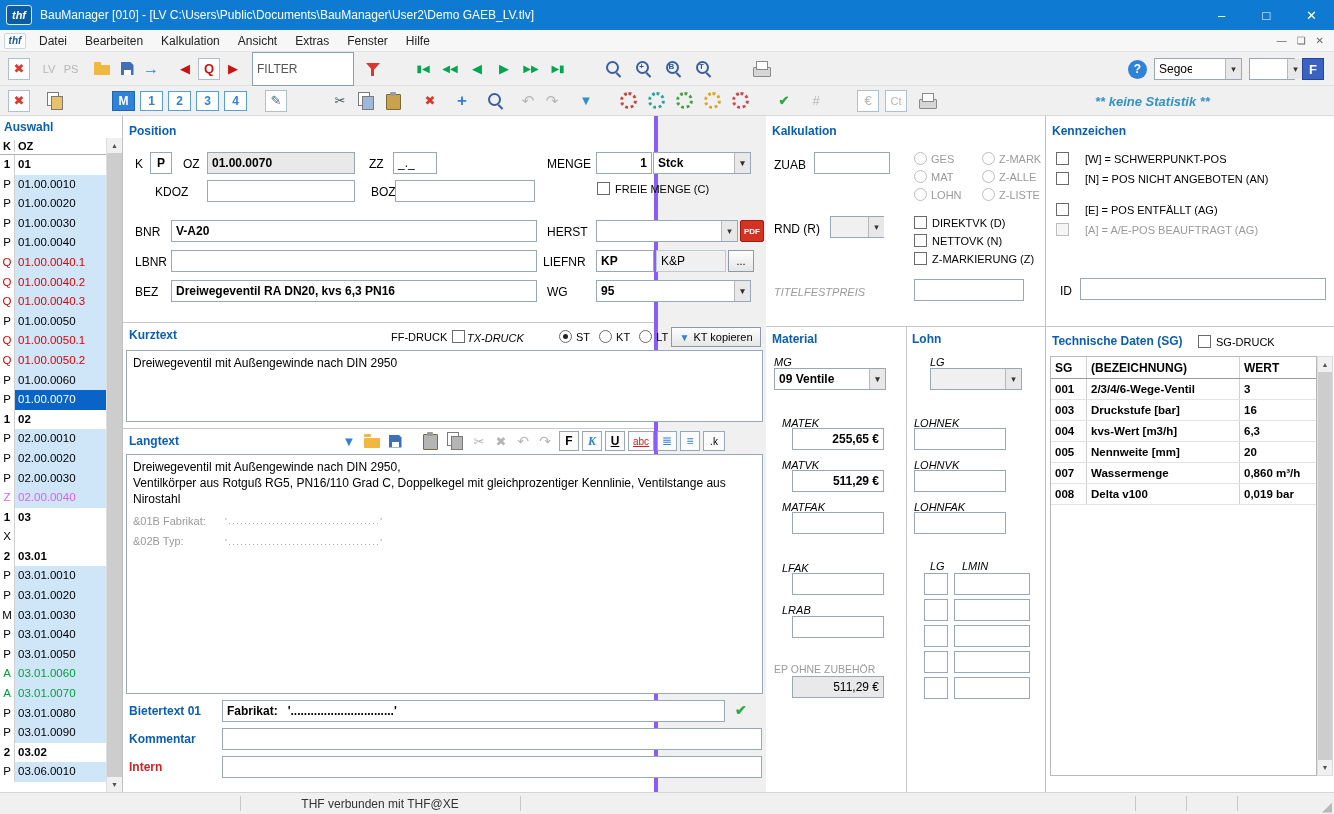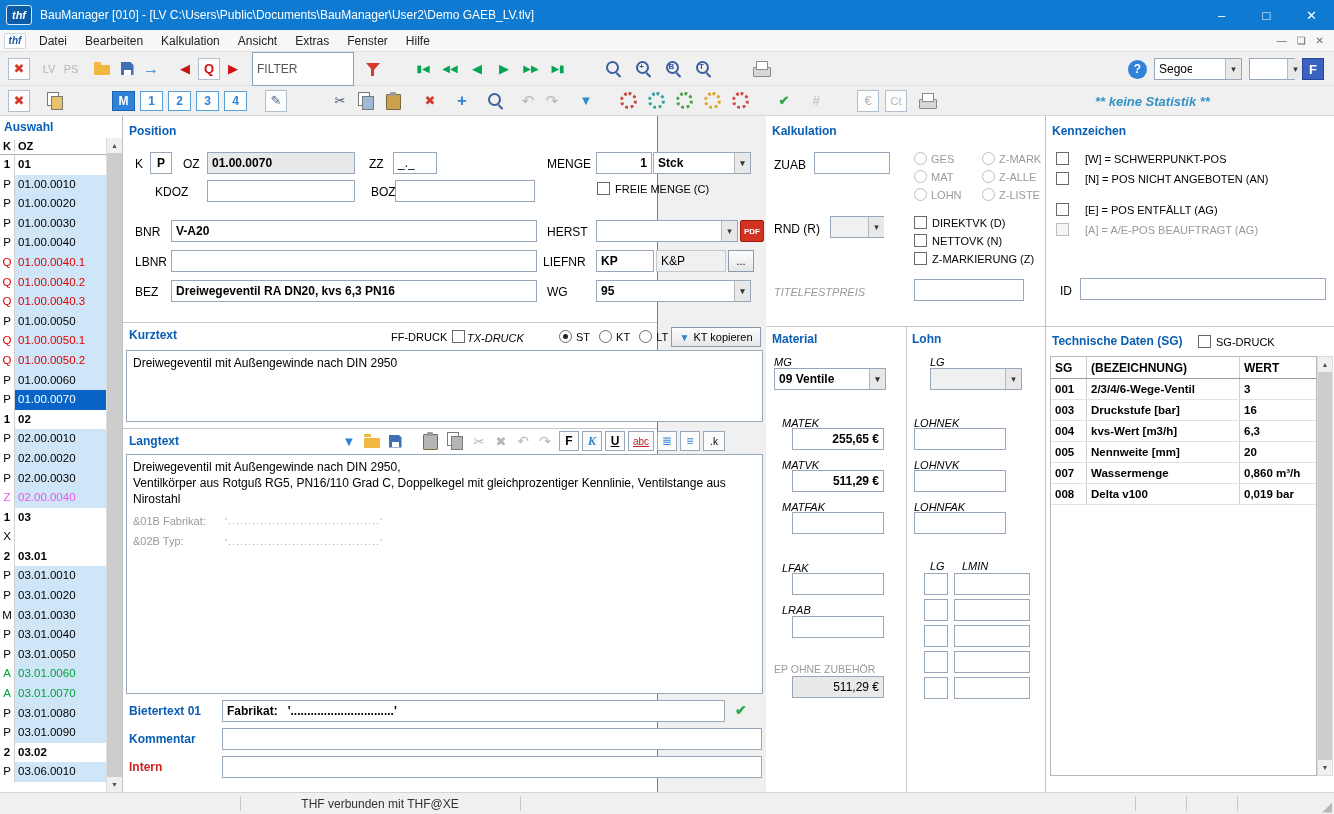--- a/index.html
+++ b/index.html
@@ -89,21 +89,21 @@
 .btn{height:20px;border:1px solid #8a9aa8;background:linear-gradient(#fdfdfd,#e6e6e6);display:flex;align-items:center;justify-content:center;font-size:11px;gap:4px;padding:0 6px;}
 .pdf-btn{width:24px;height:22px;background:#d23322;color:#fff;font-weight:bold;font-size:8px;display:flex;align-items:center;justify-content:center;border:1px solid #a01a0e;border-radius:2px;}
 .hdiv{position:absolute;left:0;right:0;height:1px;background:#c8c8c8;}
 .vdiv{position:absolute;width:1px;background:#c8c8c8;}
 .txt{position:absolute;border:1px solid #98a8b8;background:#fff;padding:4px 6px;font-size:12px;overflow:hidden;line-height:1.35;}
 .pre{white-space:pre;}
 
 
 .panel{position:absolute;top:116px;bottom:22px;background:#fff;}
 .sidebar{left:0;width:123px;border-right:1px solid #c0c0c0;}
-.pos-panel{left:123px;width:535px;border-right:1px solid #8b5cf6;}
+.pos-panel{left:123px;width:535px;border-right:4px solid #8b5cf6;}
 .kalk-panel{left:766px;width:280px;border-right:1px solid #c0c0c0;}
 .kz-panel{left:1046px;width:288px;}
 
 
 .sidebar-title{height:22px;display:flex;align-items:center;padding-left:4px;position:static;}
 .aw-header{position:absolute;top:22px;left:0;right:16px;height:17px;display:flex;font-size:11px;font-weight:bold;border-bottom:1px solid #b0b0b0;background:#fff;align-items:center;}
 .aw-list{position:absolute;top:39px;left:0;right:16px;bottom:0;overflow:hidden;}
 .aw-row{display:flex;height:19.6px;line-height:19.6px;font-size:11.5px;}
 .aw-k{width:15px;text-align:center;border-right:1px solid #d0d0d0;flex:none;overflow:hidden;}
 .aw-oz{flex:1;padding:0 3px;white-space:nowrap;overflow:hidden;}

